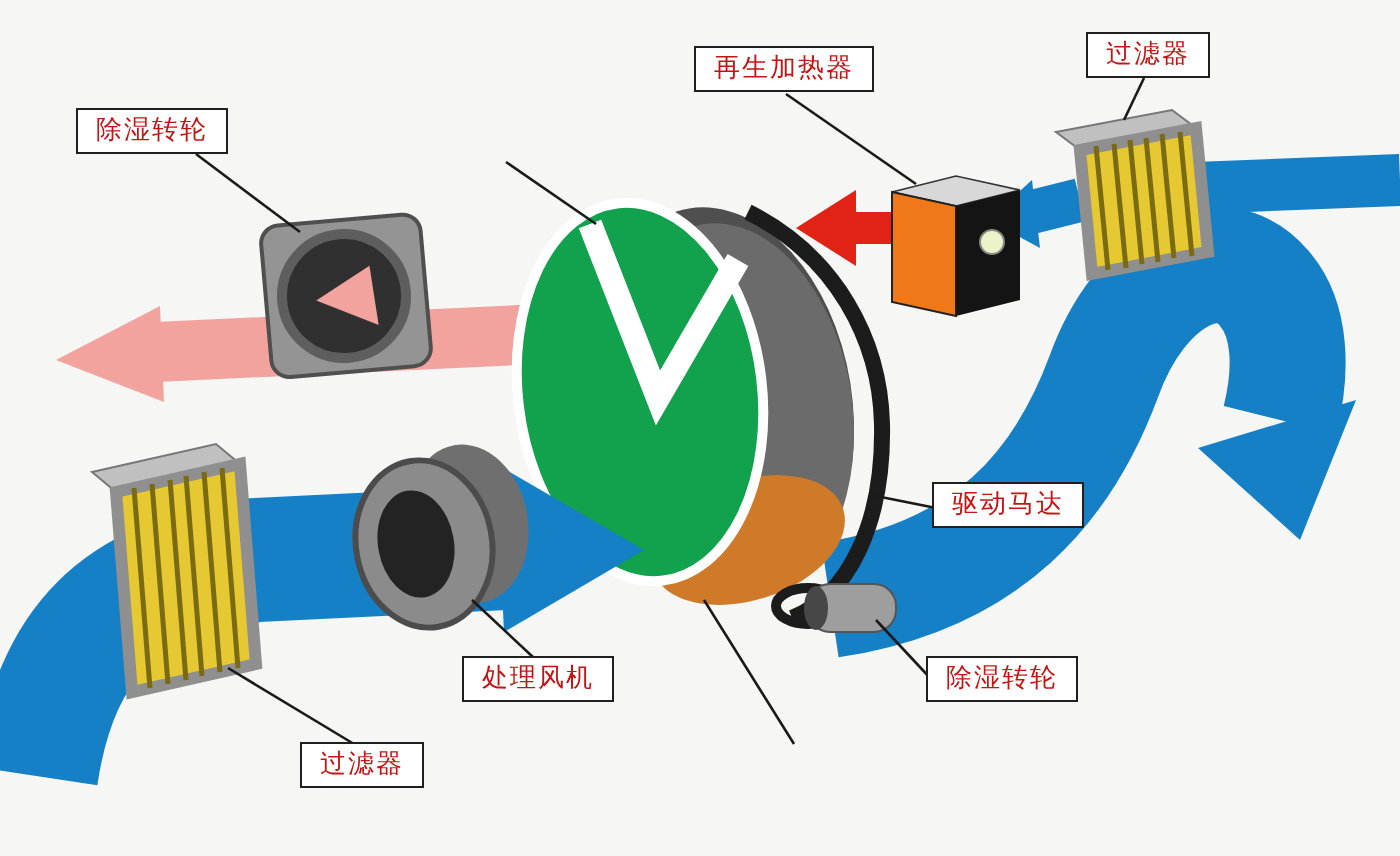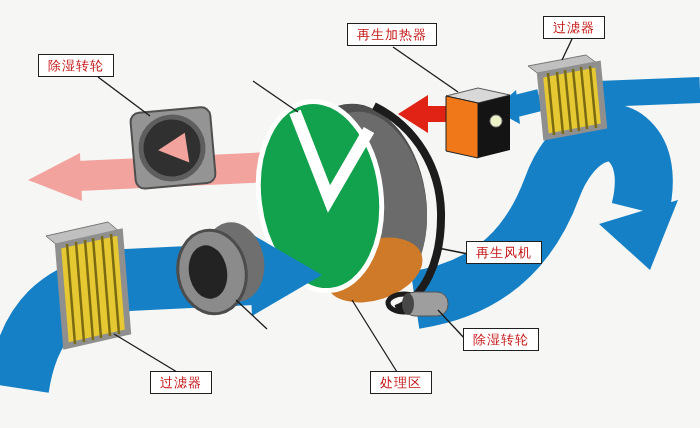--- a/index.html
+++ b/index.html
@@ -116,22 +116,22 @@
     </g>
   </svg>
 
   <div class="label" style="left:38px;top:54px">除湿转轮</div>
 
 
   <div class="label" style="left:347px;top:23px">再生加热器</div>
 
   <div class="label" style="left:543px;top:16px">过滤器</div>
 
-  <div class="label" style="left:466px;top:241px">再生风机</div>
+  <div class="label" style="left:466px;top:241px">驱动马达</div>
 
   <div class="label" style="left:463px;top:328px">除湿转轮</div>
 
-  <div class="label" style="left:370px;top:371px">处理区</div>
 
+  <div class="label" style="left:231px;top:328px">处理风机</div>
 
   <div class="label" style="left:150px;top:371px">过滤器</div>
 
 </div>
 
 </body></html>

